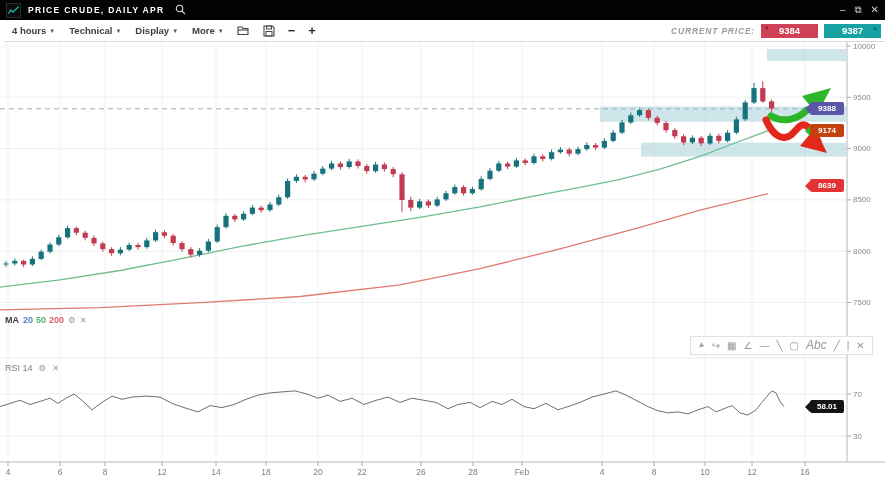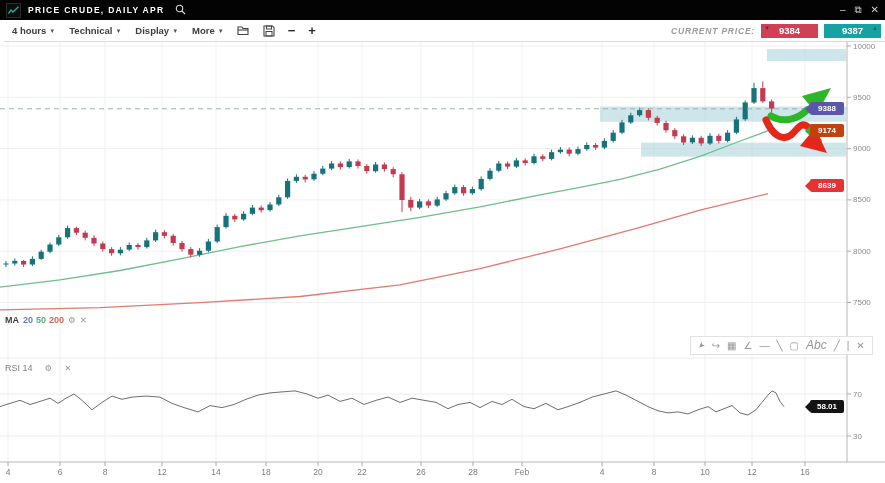--- a/index.html
+++ b/index.html
@@ -27,21 +27,21 @@
   .price-badge{position:relative;width:57px;height:14px;color:#fff;font-size:9.5px;font-weight:bold;
                display:flex;align-items:center;justify-content:center;}
   .price-badge .mark{position:absolute;font-size:6px;top:1px;}
   
   .chartwrap{position:absolute;top:42px;left:0;width:845px;height:441px;}
   .chartwrap svg{position:absolute;top:0;left:0;}
   .legend-ma{position:absolute;left:5px;top:273px;font-size:9px;color:#3f3f3f;font-weight:bold;
              display:flex;gap:4px;align-items:center;}
   .legend-ma .uic{color:#9a9a9a;font-weight:normal;font-size:8.5px;cursor:pointer;}
   .legend-rsi{position:absolute;left:5px;top:321px;font-size:9px;color:#808080;
-              display:flex;gap:12px;align-items:center;}
+              display:flex;gap:6px;align-items:center;}
   .legend-rsi .uic{color:#9a9a9a;font-size:8.5px;cursor:pointer;}
   .drawbar{position:absolute;left:690px;top:294px;height:17px;background:#fff;
            border:1px solid #e2e2e2;display:flex;align-items:center;gap:7px;
            padding:0 7px;font-size:10px;color:#979797;}
   .drawbar span{cursor:pointer;line-height:15px;}
   .drawbar .txt{font-size:12px;font-style:italic;}
   .axis-badge{position:absolute;left:810px;min-width:28px;height:13px;padding:0 3px;border-radius:2px;
               color:#fff;font-size:8px;font-weight:bold;display:flex;align-items:center;
               justify-content:center;}
   .axis-badge::before{content:"";position:absolute;left:-5px;top:1.5px;border-top:5px solid transparent;

